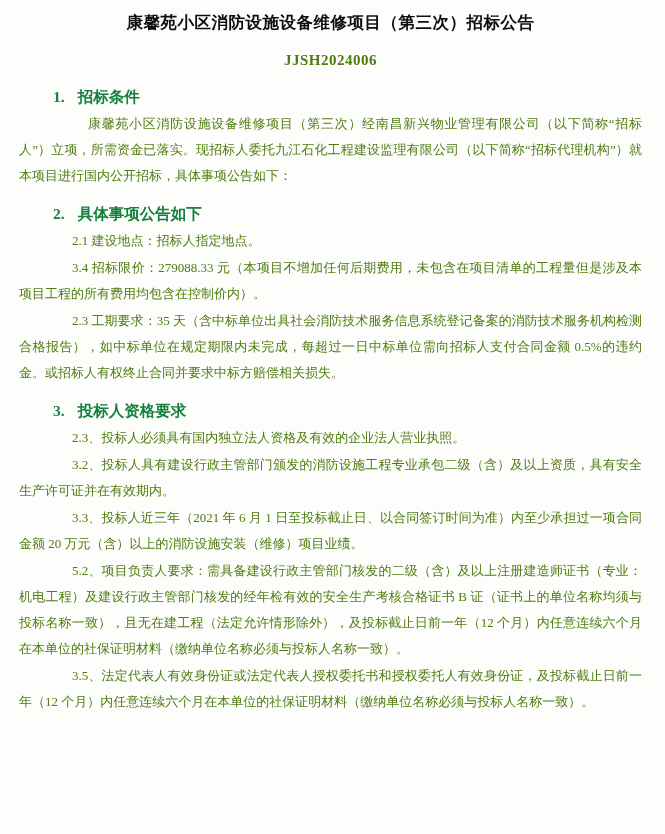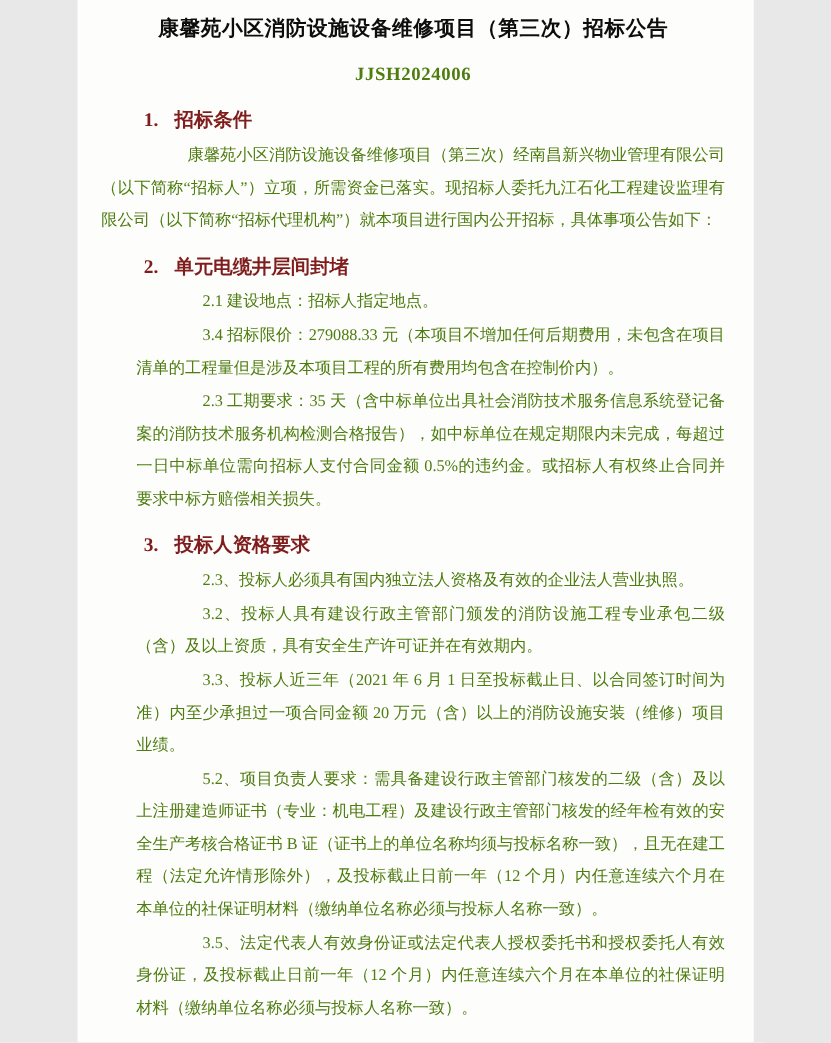--- a/index.html
+++ b/index.html
@@ -2,21 +2,21 @@
 <html><head>
 <meta charset="utf-8">
 <style>
   html, body {
     margin: 0;
     padding: 0;
     background: #e8e8e8;
   }
   .page {
     position: relative;
-    width: 541px;
+    width: 665px;
     height: 834px;
     margin: 0 auto;
     background: #fdfdfb;
     box-sizing: border-box;
     padding: 10px 23px 0 19px;
     font-family: "Liberation Serif", "DejaVu Serif", serif;
     color: #141414;
     overflow: hidden;
   }
   .doc-title {
@@ -36,53 +36,53 @@
     line-height: 24px;
     letter-spacing: 0.5px;
     color: #4d7c0f;
   }
   .section-heading {
     font-size: 15.5px;
     font-weight: bold;
     margin: 13px 0 2px 0;
     line-height: 24px;
     padding-left: 34px;
-    color: #7f1d1d;
+    color: #15803d;
   }
   .section-heading .h-num {
     display: inline-block;
     margin-right: 13px;
   }
   .para {
     font-size: 13px;
     line-height: 26px;
     text-align: justify;
     text-justify: inter-ideograph;
     margin: 0 0 1px 0;
     color: #4d7c0f;
   }
   .para.lead-indent  { text-indent: 69px; }
-  .para.item-indent  { text-indent: 53px; margin-left: 28px; }
+  .para.item-indent  { text-indent: 53px; }
 </style>
 </head>
 <body>
 
 <div class="page">
 
   <h1 class="doc-title">康馨苑小区消防设施设备维修项目（第三次）招标公告</h1>
 
   <div class="doc-number">JJSH2024006</div>
 
   <div class="section">
     <h2 class="section-heading"><span class="h-num">1.</span><span class="h-text">招标条件</span></h2>
     <p class="para lead-indent">康馨苑小区消防设施设备维修项目（第三次）经南昌新兴物业管理有限公司（以下简称“招标人”）立项，所需资金已落实。现招标人委托九江石化工程建设监理有限公司（以下简称“招标代理机构”）就本项目进行国内公开招标，具体事项公告如下：</p>
   </div>
 
   <div class="section">
-    <h2 class="section-heading"><span class="h-num">2.</span><span class="h-text">单元电缆井层间封堵</span></h2>
+    <h2 class="section-heading"><span class="h-num">2.</span><span class="h-text">具体事项公告如下</span></h2>
     <p class="para item-indent">2.1 建设地点：招标人指定地点。</p>
     <p class="para item-indent">3.4 招标限价：279088.33 元（本项目不增加任何后期费用，未包含在项目清单的工程量但是涉及本项目工程的所有费用均包含在控制价内）。</p>
     <p class="para item-indent">2.3 工期要求：35 天（含中标单位出具社会消防技术服务信息系统登记备案的消防技术服务机构检测合格报告），如中标单位在规定期限内未完成，每超过一日中标单位需向招标人支付合同金额 0.5%的违约金。或招标人有权终止合同并要求中标方赔偿相关损失。</p>
   </div>
 
   <div class="section">
     <h2 class="section-heading"><span class="h-num">3.</span><span class="h-text">投标人资格要求</span></h2>
     <p class="para item-indent">2.3、投标人必须具有国内独立法人资格及有效的企业法人营业执照。</p>
     <p class="para item-indent">3.2、投标人具有建设行政主管部门颁发的消防设施工程专业承包二级（含）及以上资质，具有安全生产许可证并在有效期内。</p>
     <p class="para item-indent">3.3、投标人近三年（2021 年 6 月 1 日至投标截止日、以合同签订时间为准）内至少承担过一项合同金额 20 万元（含）以上的消防设施安装（维修）项目业绩。</p>

